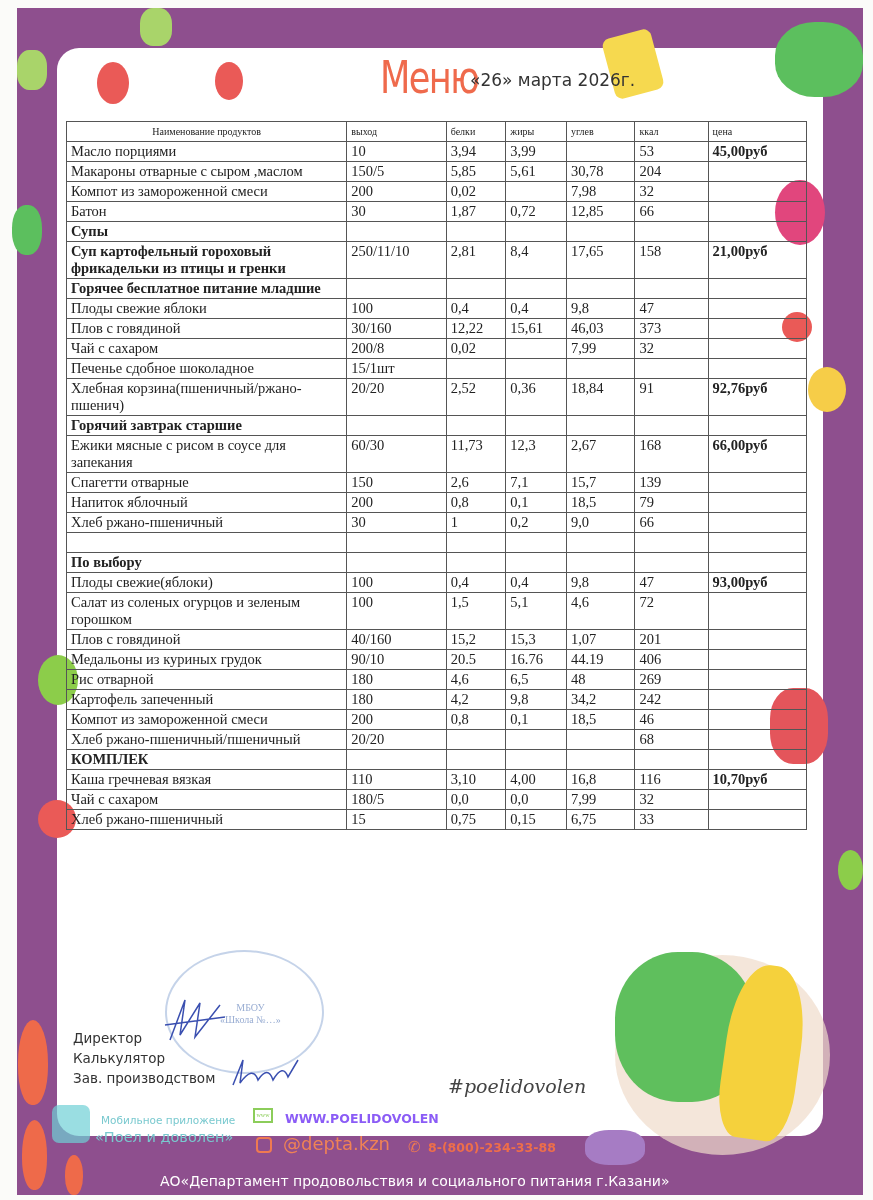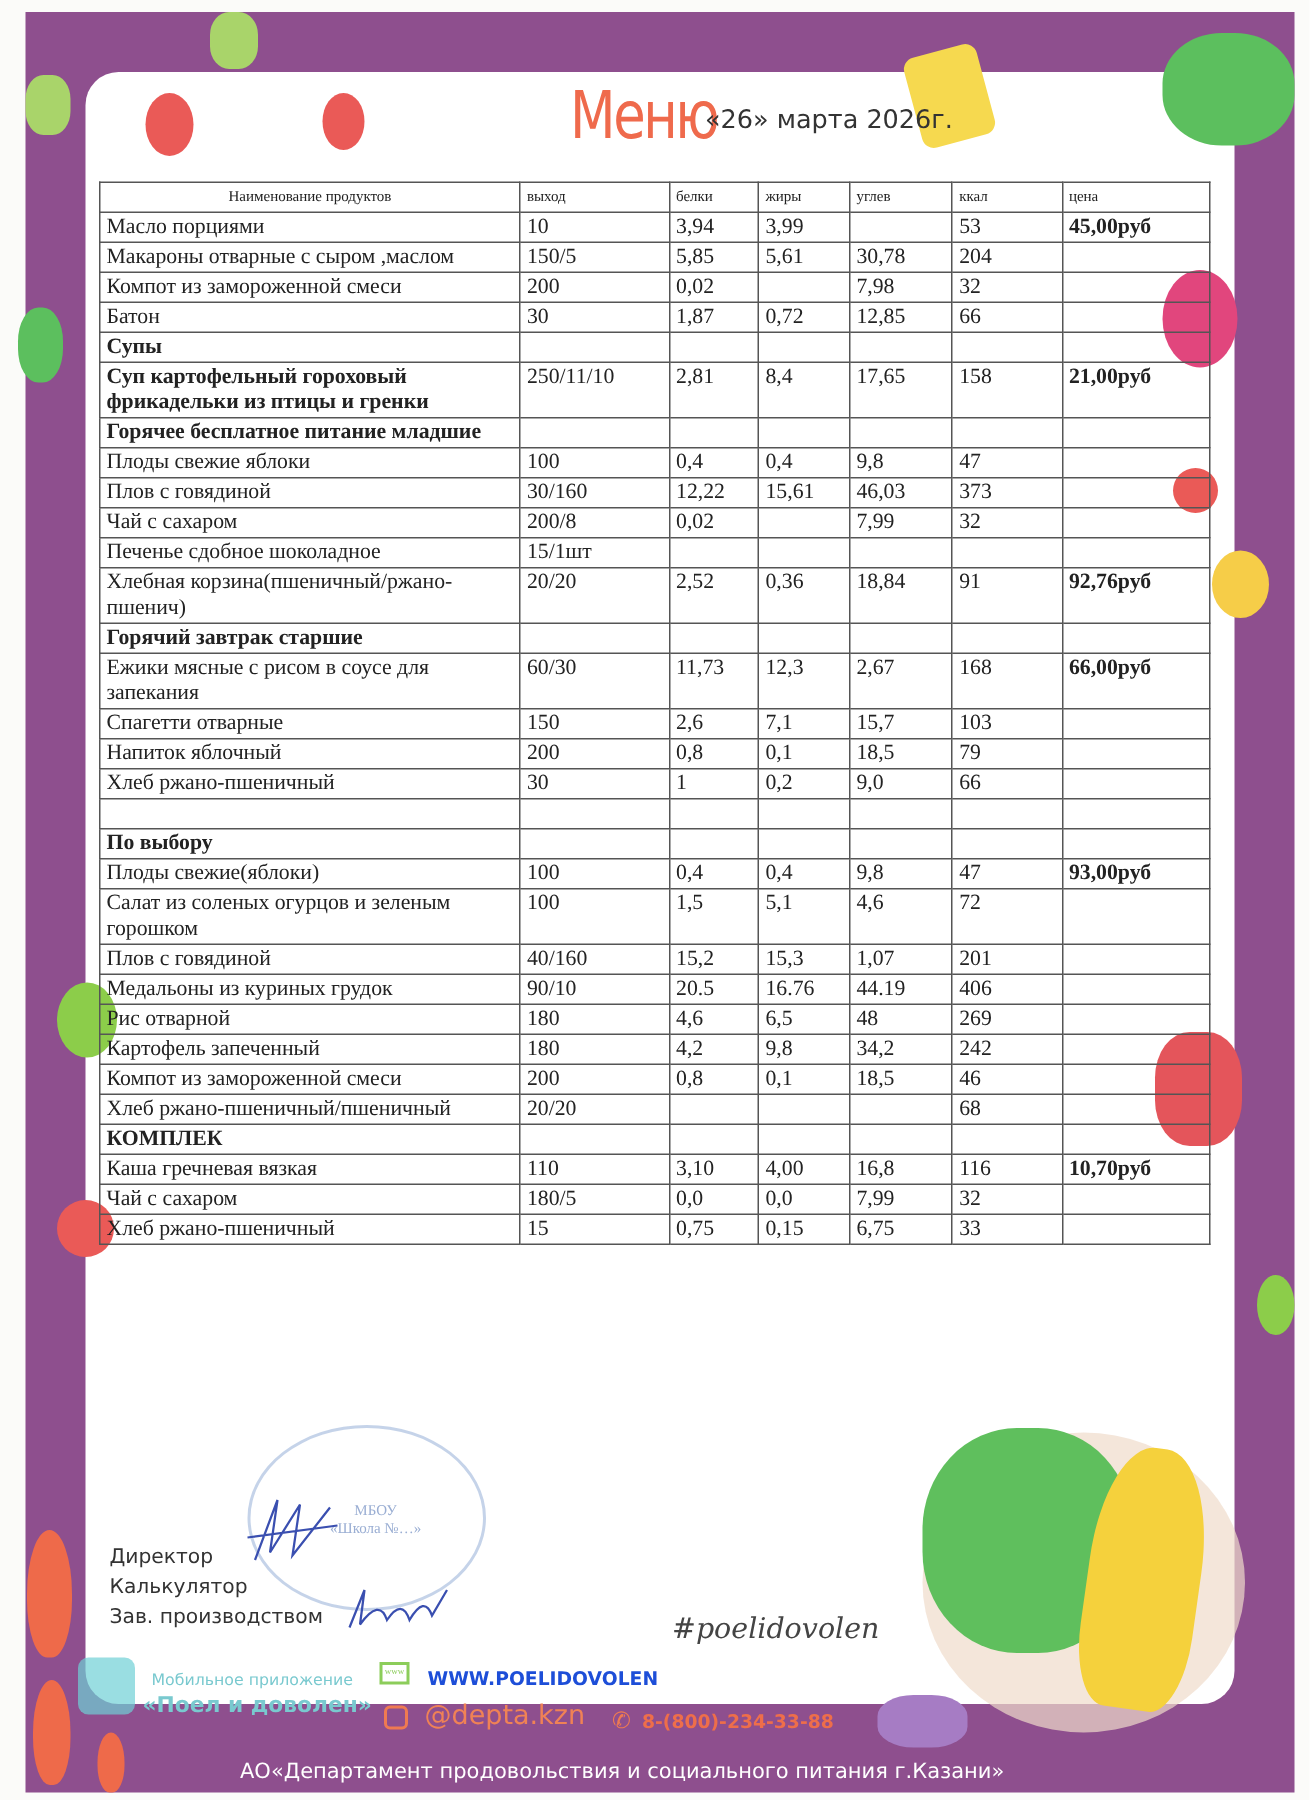--- a/index.html
+++ b/index.html
@@ -13,23 +13,23 @@
   table.menu td { border:1px solid #555; padding:1px 4px; vertical-align:top; line-height:17px; height:17px; }
   table.menu td.b { font-weight:bold; }
   table.menu tr.head td { font-size:10px; }
   .c0{width:274px}.c1{width:91px}.c2{width:51px}.c3{width:52px}.c4{width:60px}.c5{width:65px}.c6{width:90px}
   .sig { position:absolute; left:73px; top:1028px; font-family:"DejaVu Sans", sans-serif; font-size:13.5px; color:#333; line-height:20px; }
   .stamp { position:absolute; left:165px; top:950px; width:155px; height:120px; border:2px solid #b7c8e4; border-radius:50%; opacity:.8; }
   .stamp-text { position:absolute; left:220px; top:1002px; font-size:10px; color:#9aaed3; text-align:center; line-height:12px; }
   .hashtag { position:absolute; left:448px; top:1075px; font-family:"DejaVu Serif", serif; font-style:italic; font-size:19px; color:#444; }
   .app-box { position:absolute; left:52px; top:1105px; width:38px; height:38px; background:#6fd0d6; border-radius:7px; opacity:.7; }
   .app-label1 { position:absolute; left:101px; top:1114px; font-family:"DejaVu Sans", sans-serif; font-size:10.5px; color:#79c9cf; }
-  .app-label2 { position:absolute; left:95px; top:1129px; font-family:"DejaVu Sans", sans-serif; font-size:14.5px; color:#79c9cf;font-weight:bold; }
+  .app-label2 { position:absolute; left:95px; top:1129px; font-family:"DejaVu Sans", sans-serif; font-size:14.5px; color:#79c9cf; }
   .www-icon { position:absolute; left:253px; top:1108px; width:16px; height:11px; border:2px solid #8ccd5a; font-size:6px; color:#8ccd5a; text-align:center; line-height:11px; }
-  .www { position:absolute; left:285px; top:1111px; font-family:"DejaVu Sans", sans-serif; font-weight:bold; font-size:12.5px; color:#1d4ed8; }
+  .www { position:absolute; left:285px; top:1111px; font-family:"DejaVu Sans", sans-serif; font-weight:bold; font-size:12.5px; color:#8b5cf6; }
   .insta-icon { position:absolute; left:256px; top:1137px; width:12px; height:12px; border:2px solid #ef7a51; border-radius:4px; }
   .insta { position:absolute; left:283px; top:1133px; font-family:"DejaVu Sans", sans-serif; font-size:18px; color:#f08255; }
   .phone-icon { position:absolute; left:408px; top:1138px; font-size:15px; color:#ef7a51; }
   .phone { position:absolute; left:428px; top:1140px; font-family:"DejaVu Sans", sans-serif; font-weight:bold; font-size:12.5px; color:#ee6e4a; }
   .footer { position:absolute; left:160px; top:1173px; font-family:"DejaVu Sans", sans-serif; font-size:14px; color:#fff; white-space:nowrap; }
   .deco { position:absolute; border-radius:50%; }
   .tomato { background:#ea5a57; }
   .lettuce { background:#a9d46a; border-radius:40%; }
   .cheese { background:#f6d94f; border-radius:8px; transform:rotate(-15deg); }
   .cabbage { background:#5cbf5e; border-radius:45%; }
@@ -212,21 +212,21 @@
         <td>2,67</td>
         <td>168</td>
         <td class="b">66,00руб</td>
       </tr>
       <tr>
         <td>Спагетти отварные</td>
         <td>150</td>
         <td>2,6</td>
         <td>7,1</td>
         <td>15,7</td>
-        <td>103</td>
+        <td>139</td>
         <td class="b"></td>
       </tr>
       <tr>
         <td>Напиток яблочный</td>
         <td>200</td>
         <td>0,8</td>
         <td>0,1</td>
         <td>18,5</td>
         <td>79</td>
         <td class="b"></td>

